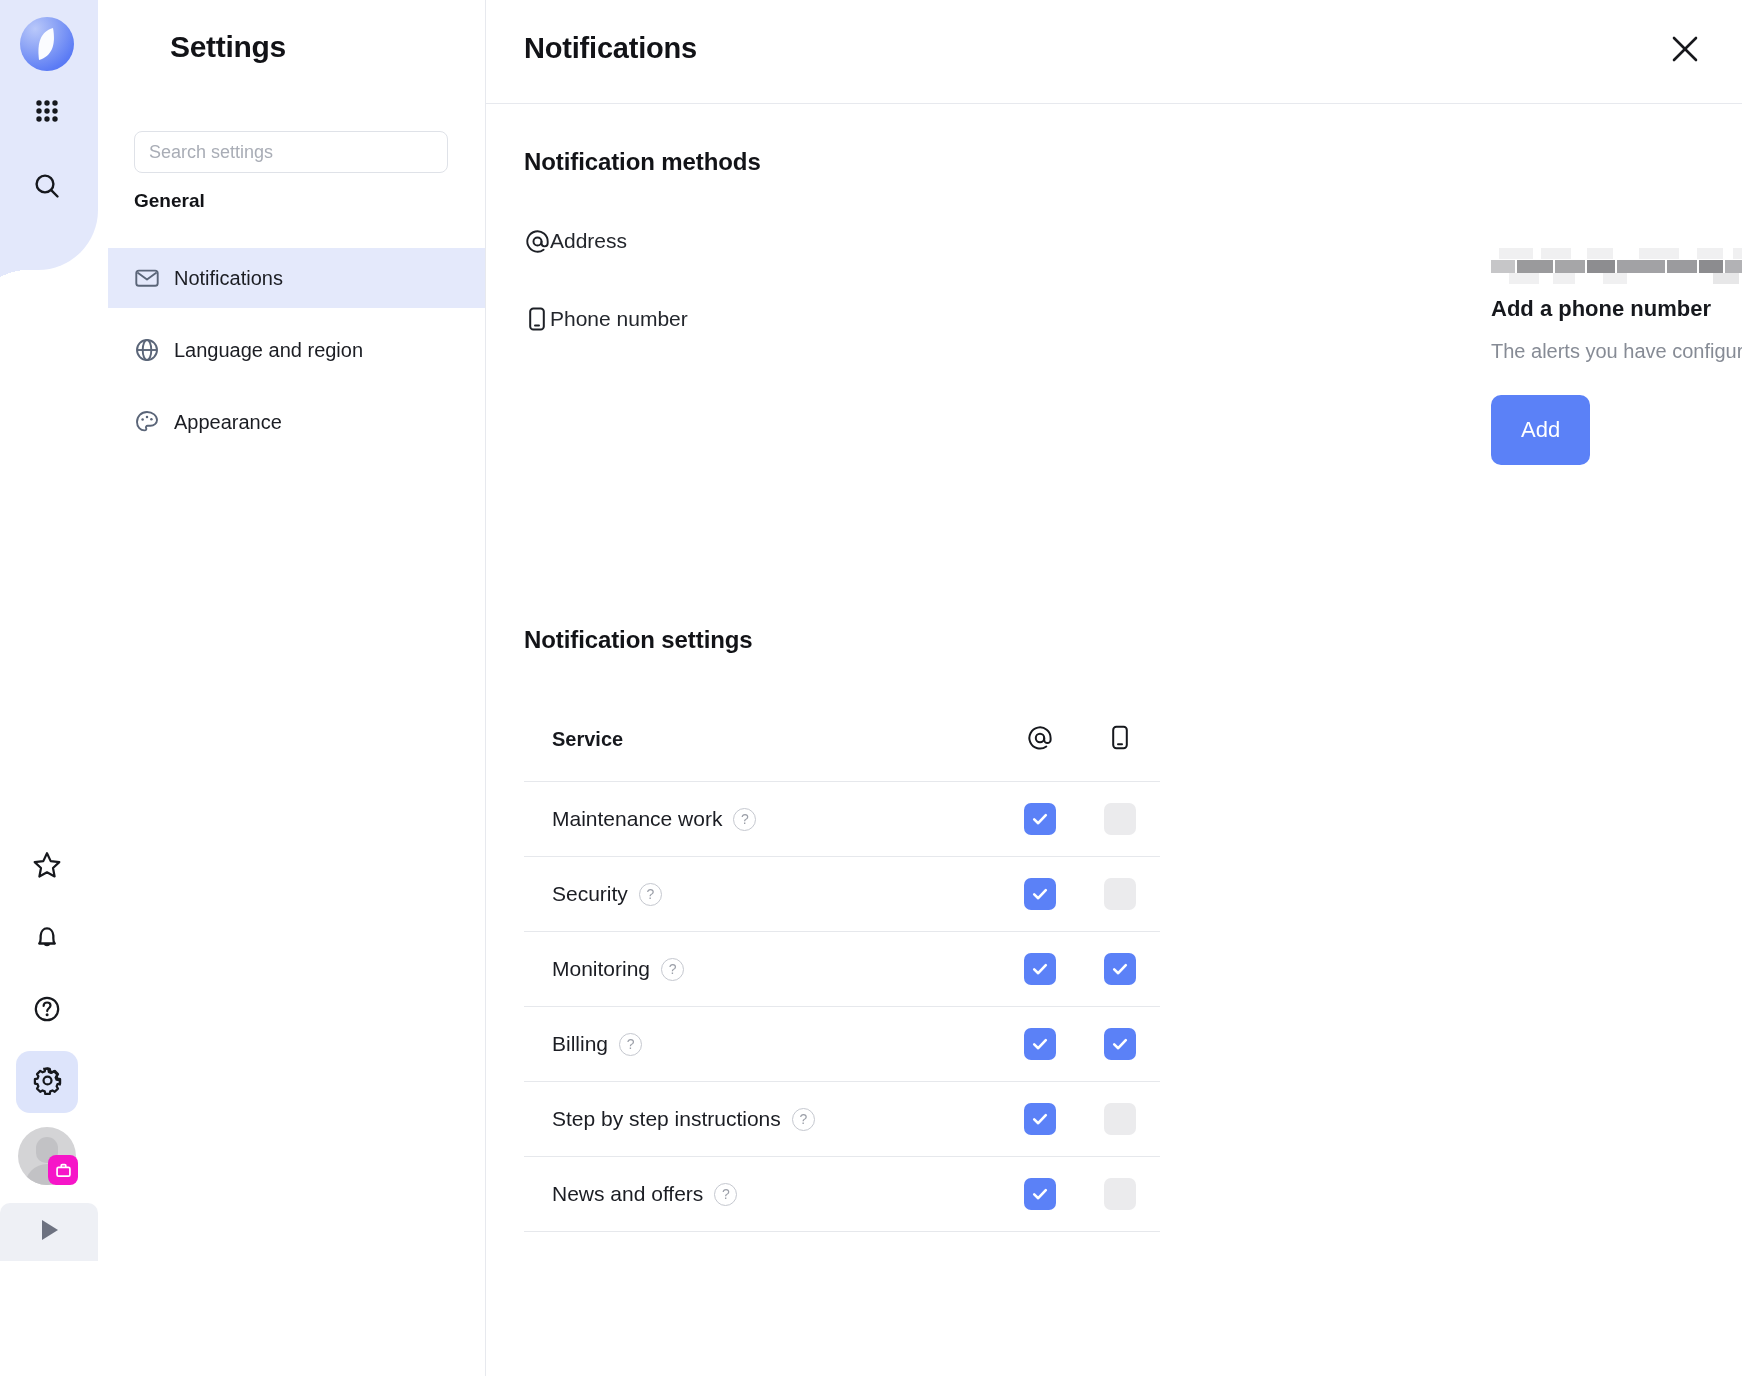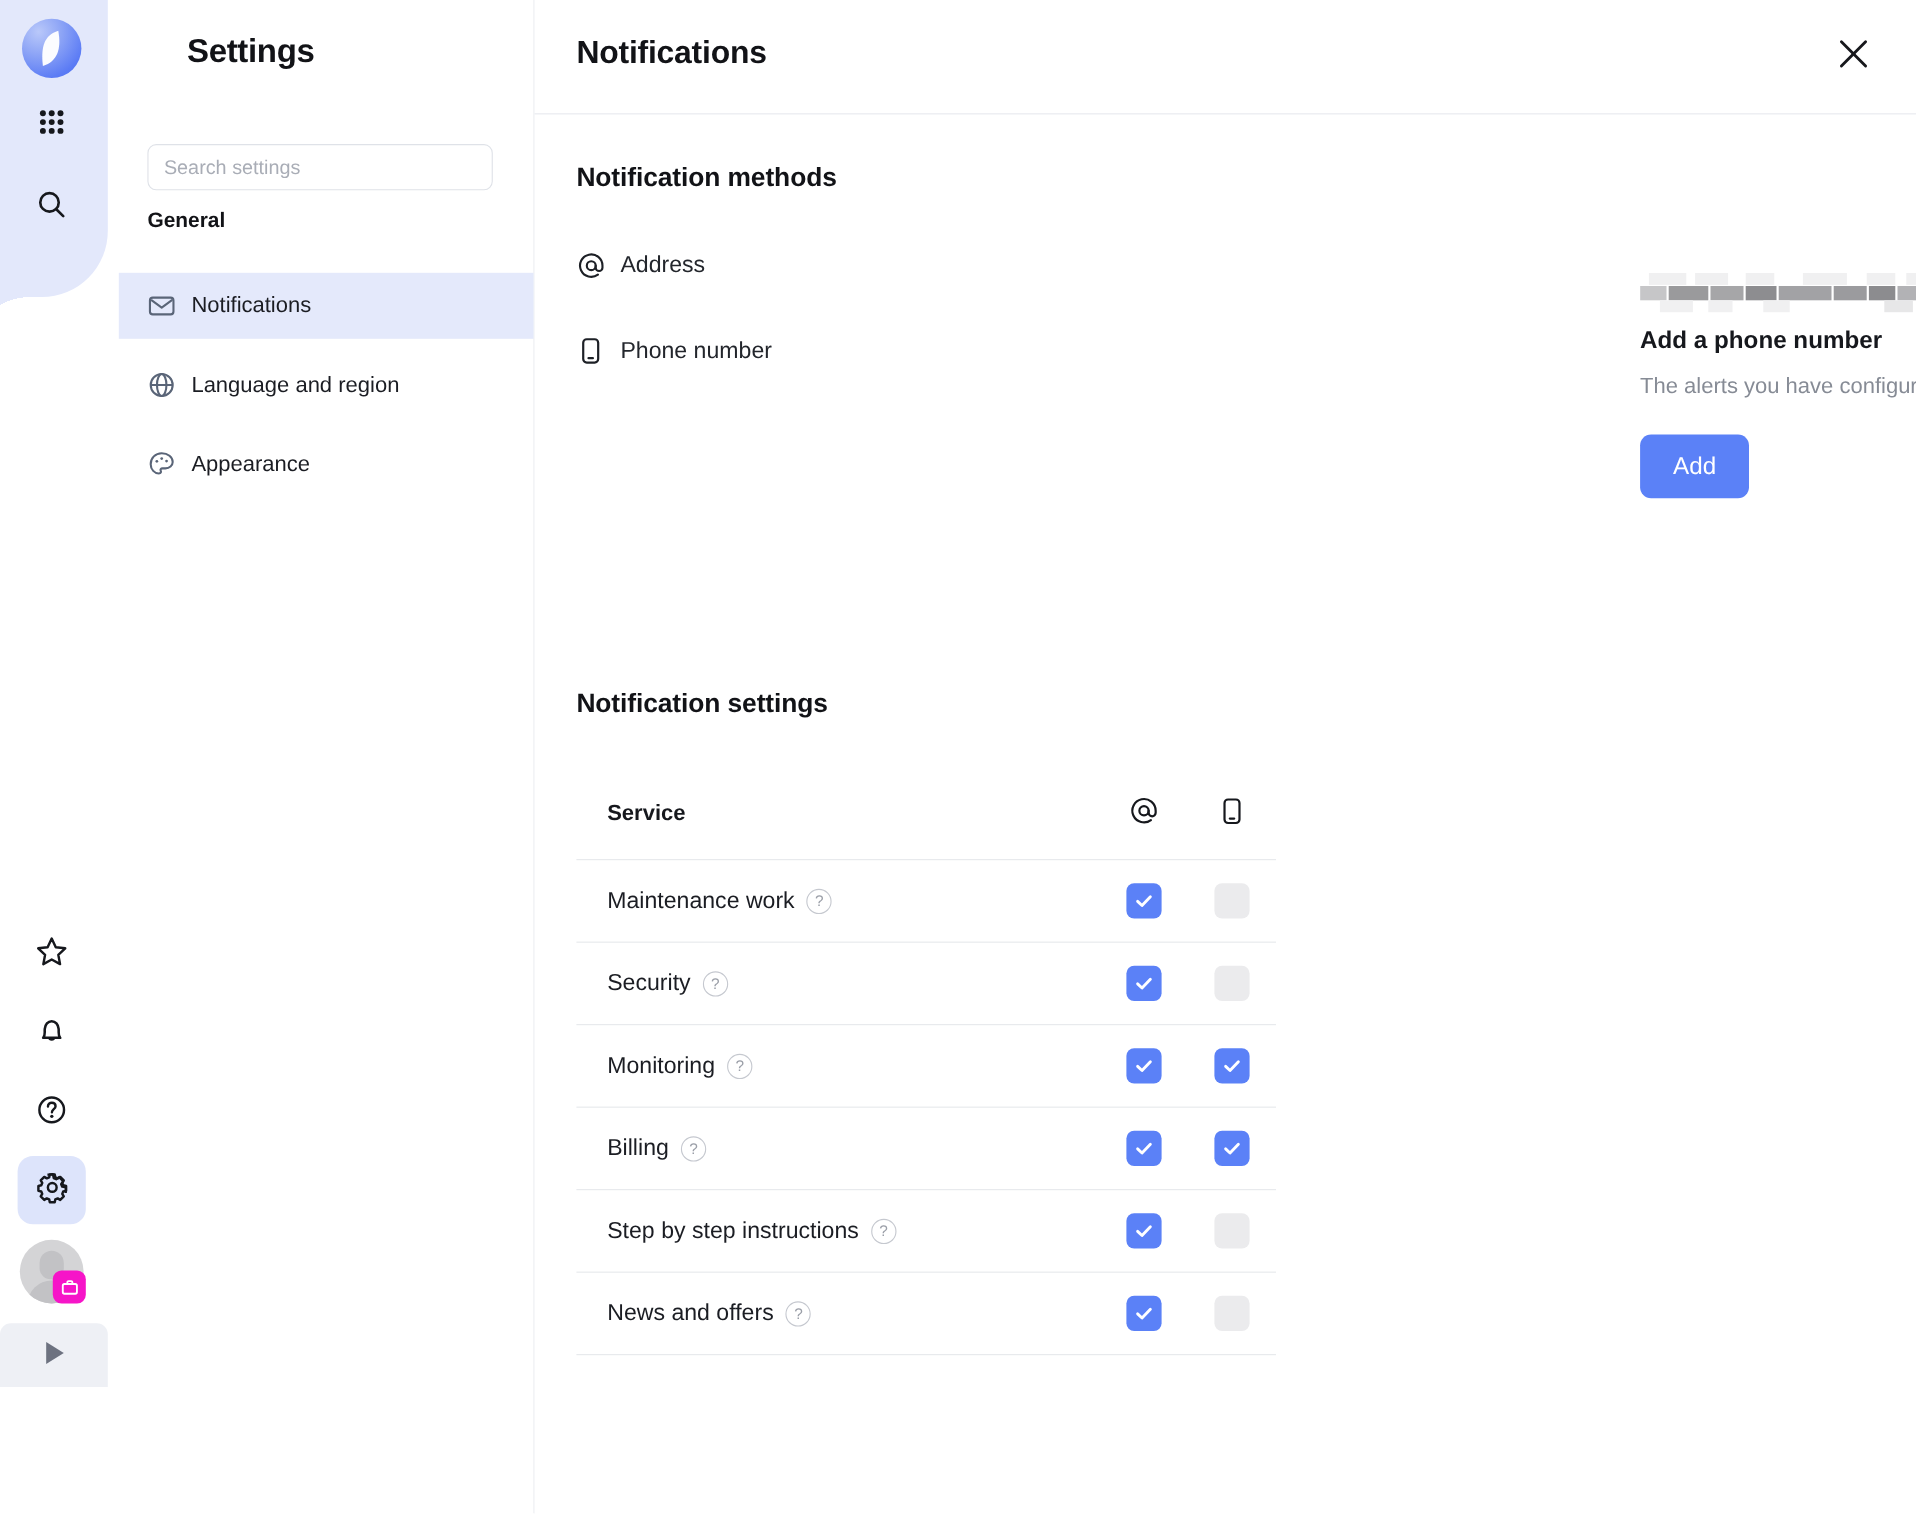--- a/index.html
+++ b/index.html
@@ -217,21 +217,20 @@
     letter-spacing: -0.1px;
   }
   #methods-title { left: 38px; top: 148px; }
   #settings-title { left: 38px; top: 626px; }
 
   .method-row {
     position: absolute;
     left: 38px;
     display: flex;
     align-items: flex-start;
-    gap: 14px;
     color: #2a2d34;
   }
   .method-row .micon { width: 26px; height: 26px; display:flex; align-items:center; justify-content:center; color:#1d2026; flex:none;}
   .method-row .mlabel { font-size: 21px; color: #23262c; line-height: 26px; }
   #row-address { top: 228px; }
   #row-phone   { top: 306px; }
 
   .addr-blur {
     position: absolute;
     left: 1005px; top: 248px;
@@ -251,21 +250,21 @@
   }
 
   .phone-block { position: absolute; left: 1005px; top: 296px; width: 680px; }
   .phone-head { font-size: 22px; font-weight: 700; color: #16181d; }
   .phone-desc { margin-top: 12px; font-size: 20px; color: #868b95; line-height: 35px; max-width: 652px; }
   .add-btn {
     margin-top: 26px;
     display: inline-flex;
     align-items: center;
     justify-content: center;
-    height: 58px;
+    height: 70px;
     padding: 12px 30px;
     border: none;
     border-radius: 10px;
     background: #5b81f7;
     color: #ffffff;
     font-size: 22px;
     font-family: "Liberation Sans", sans-serif;
     cursor: pointer;
   }
 

